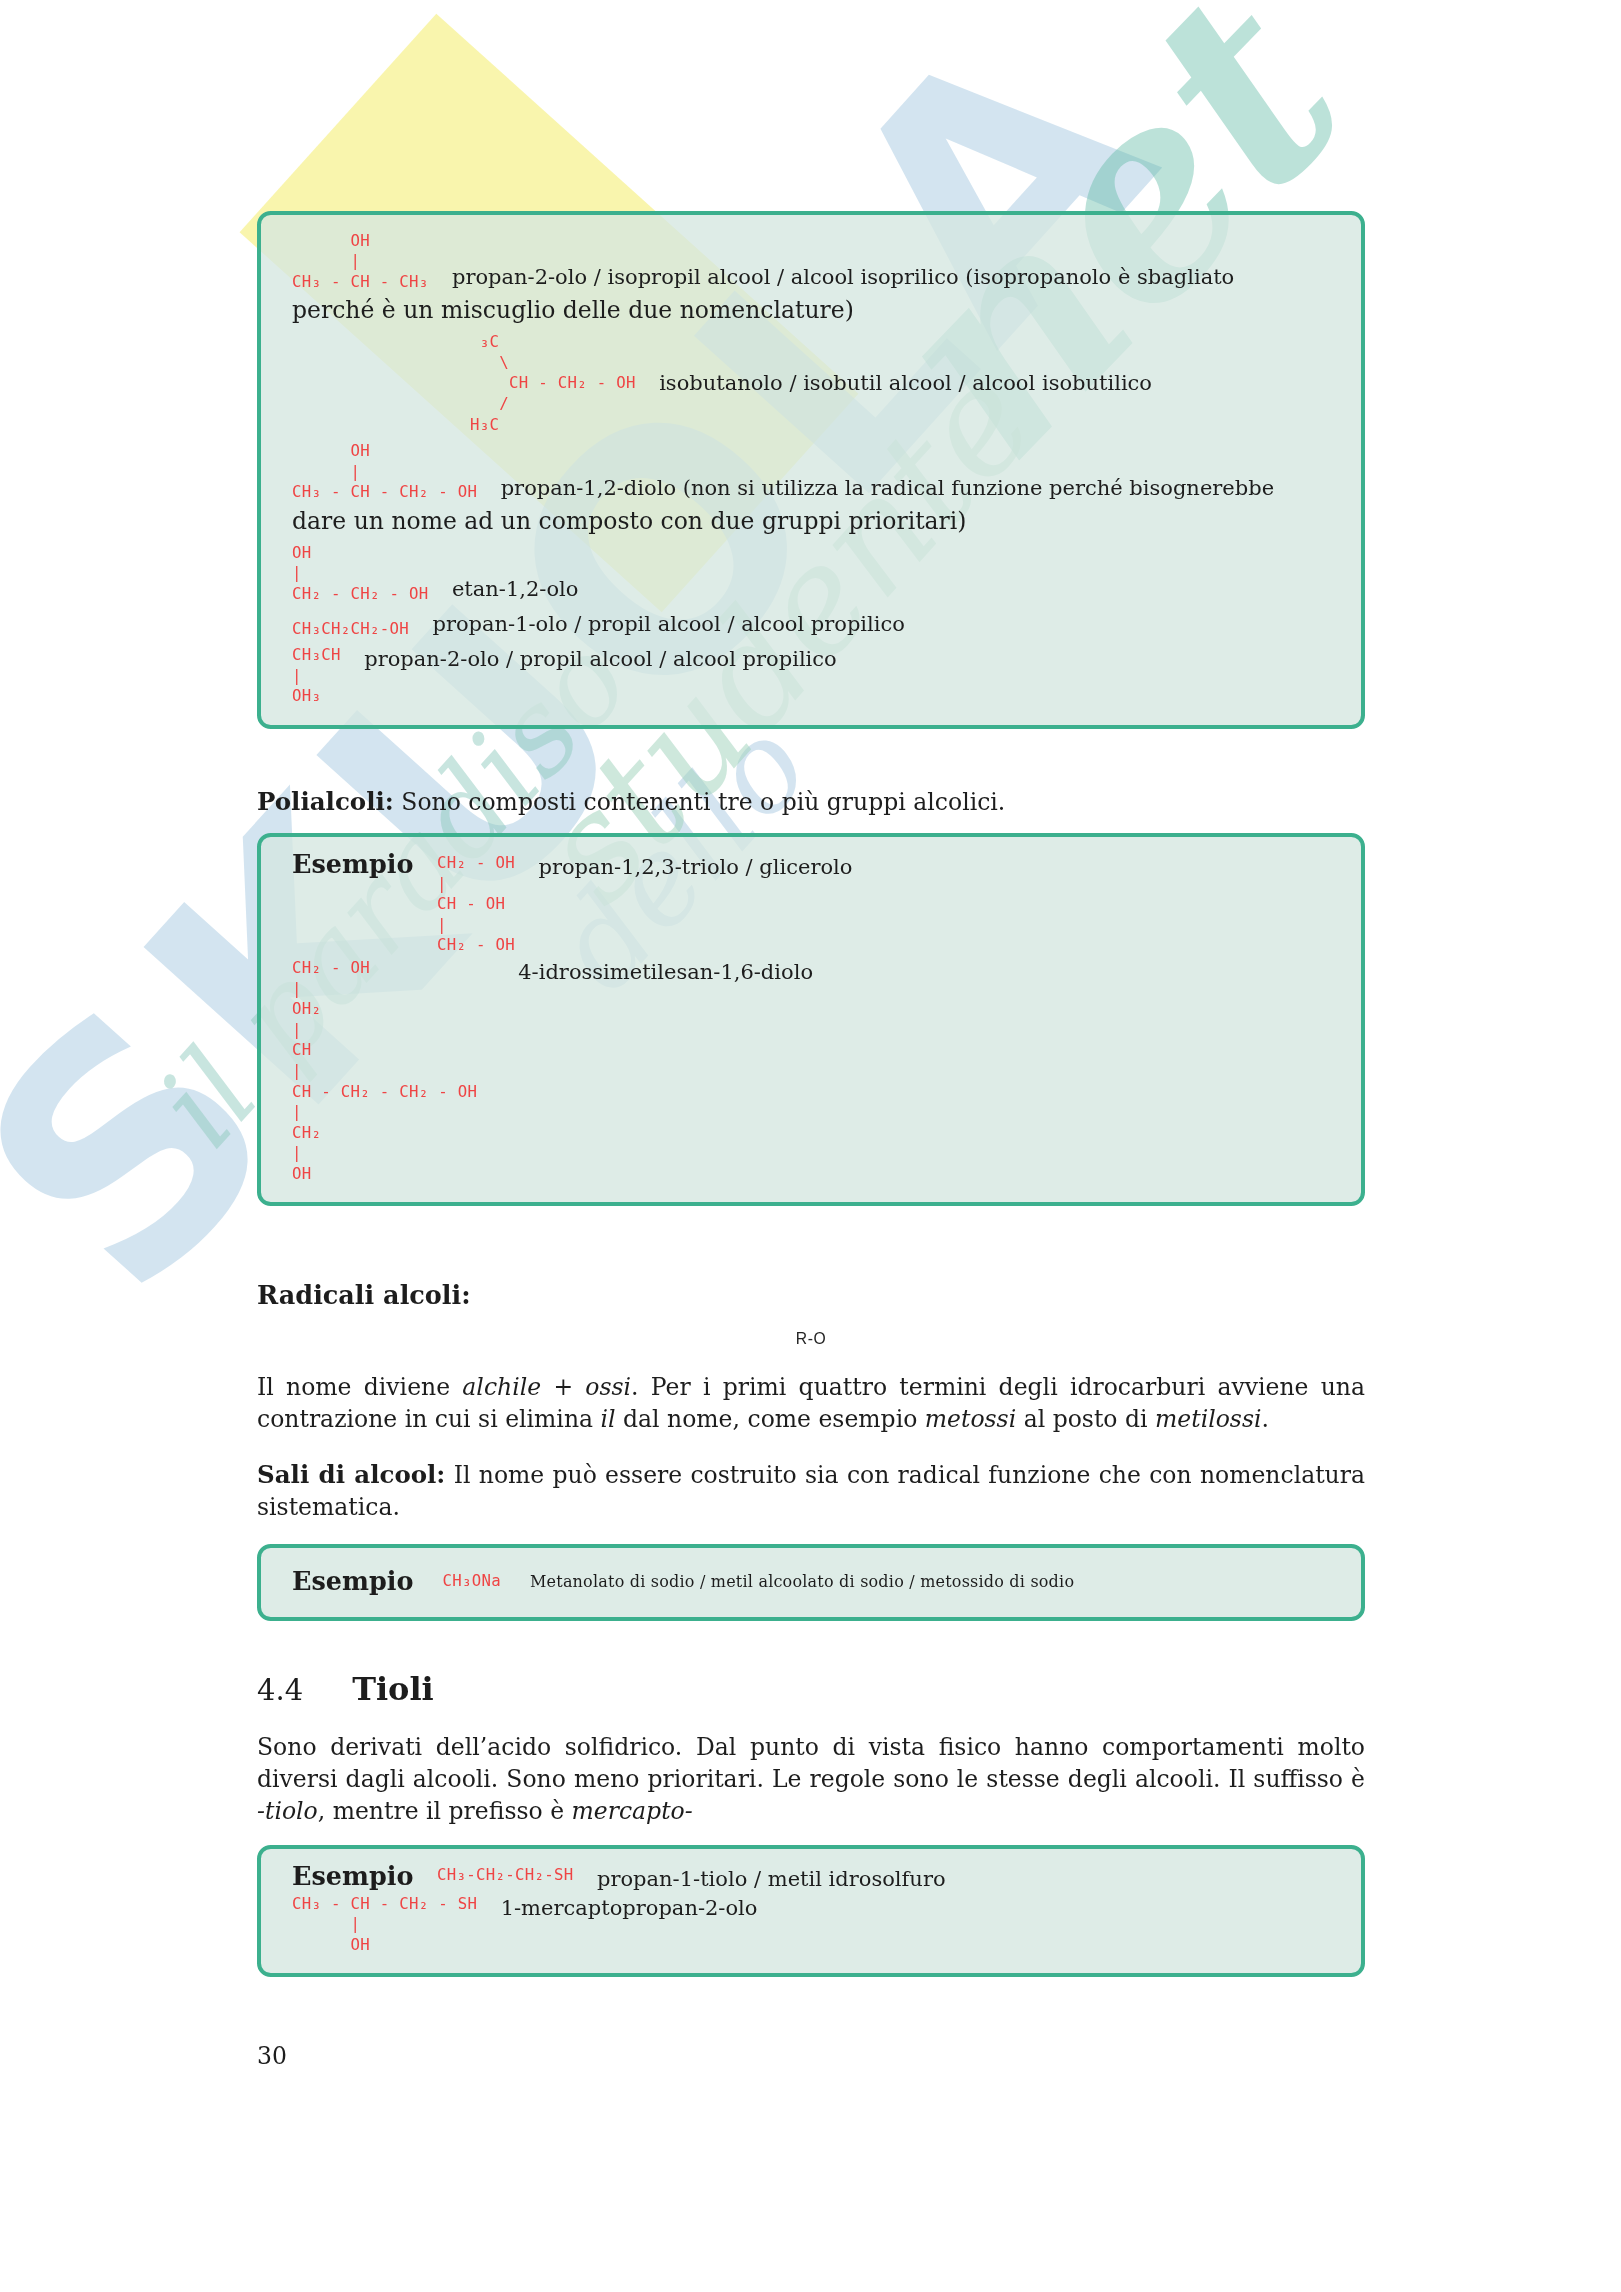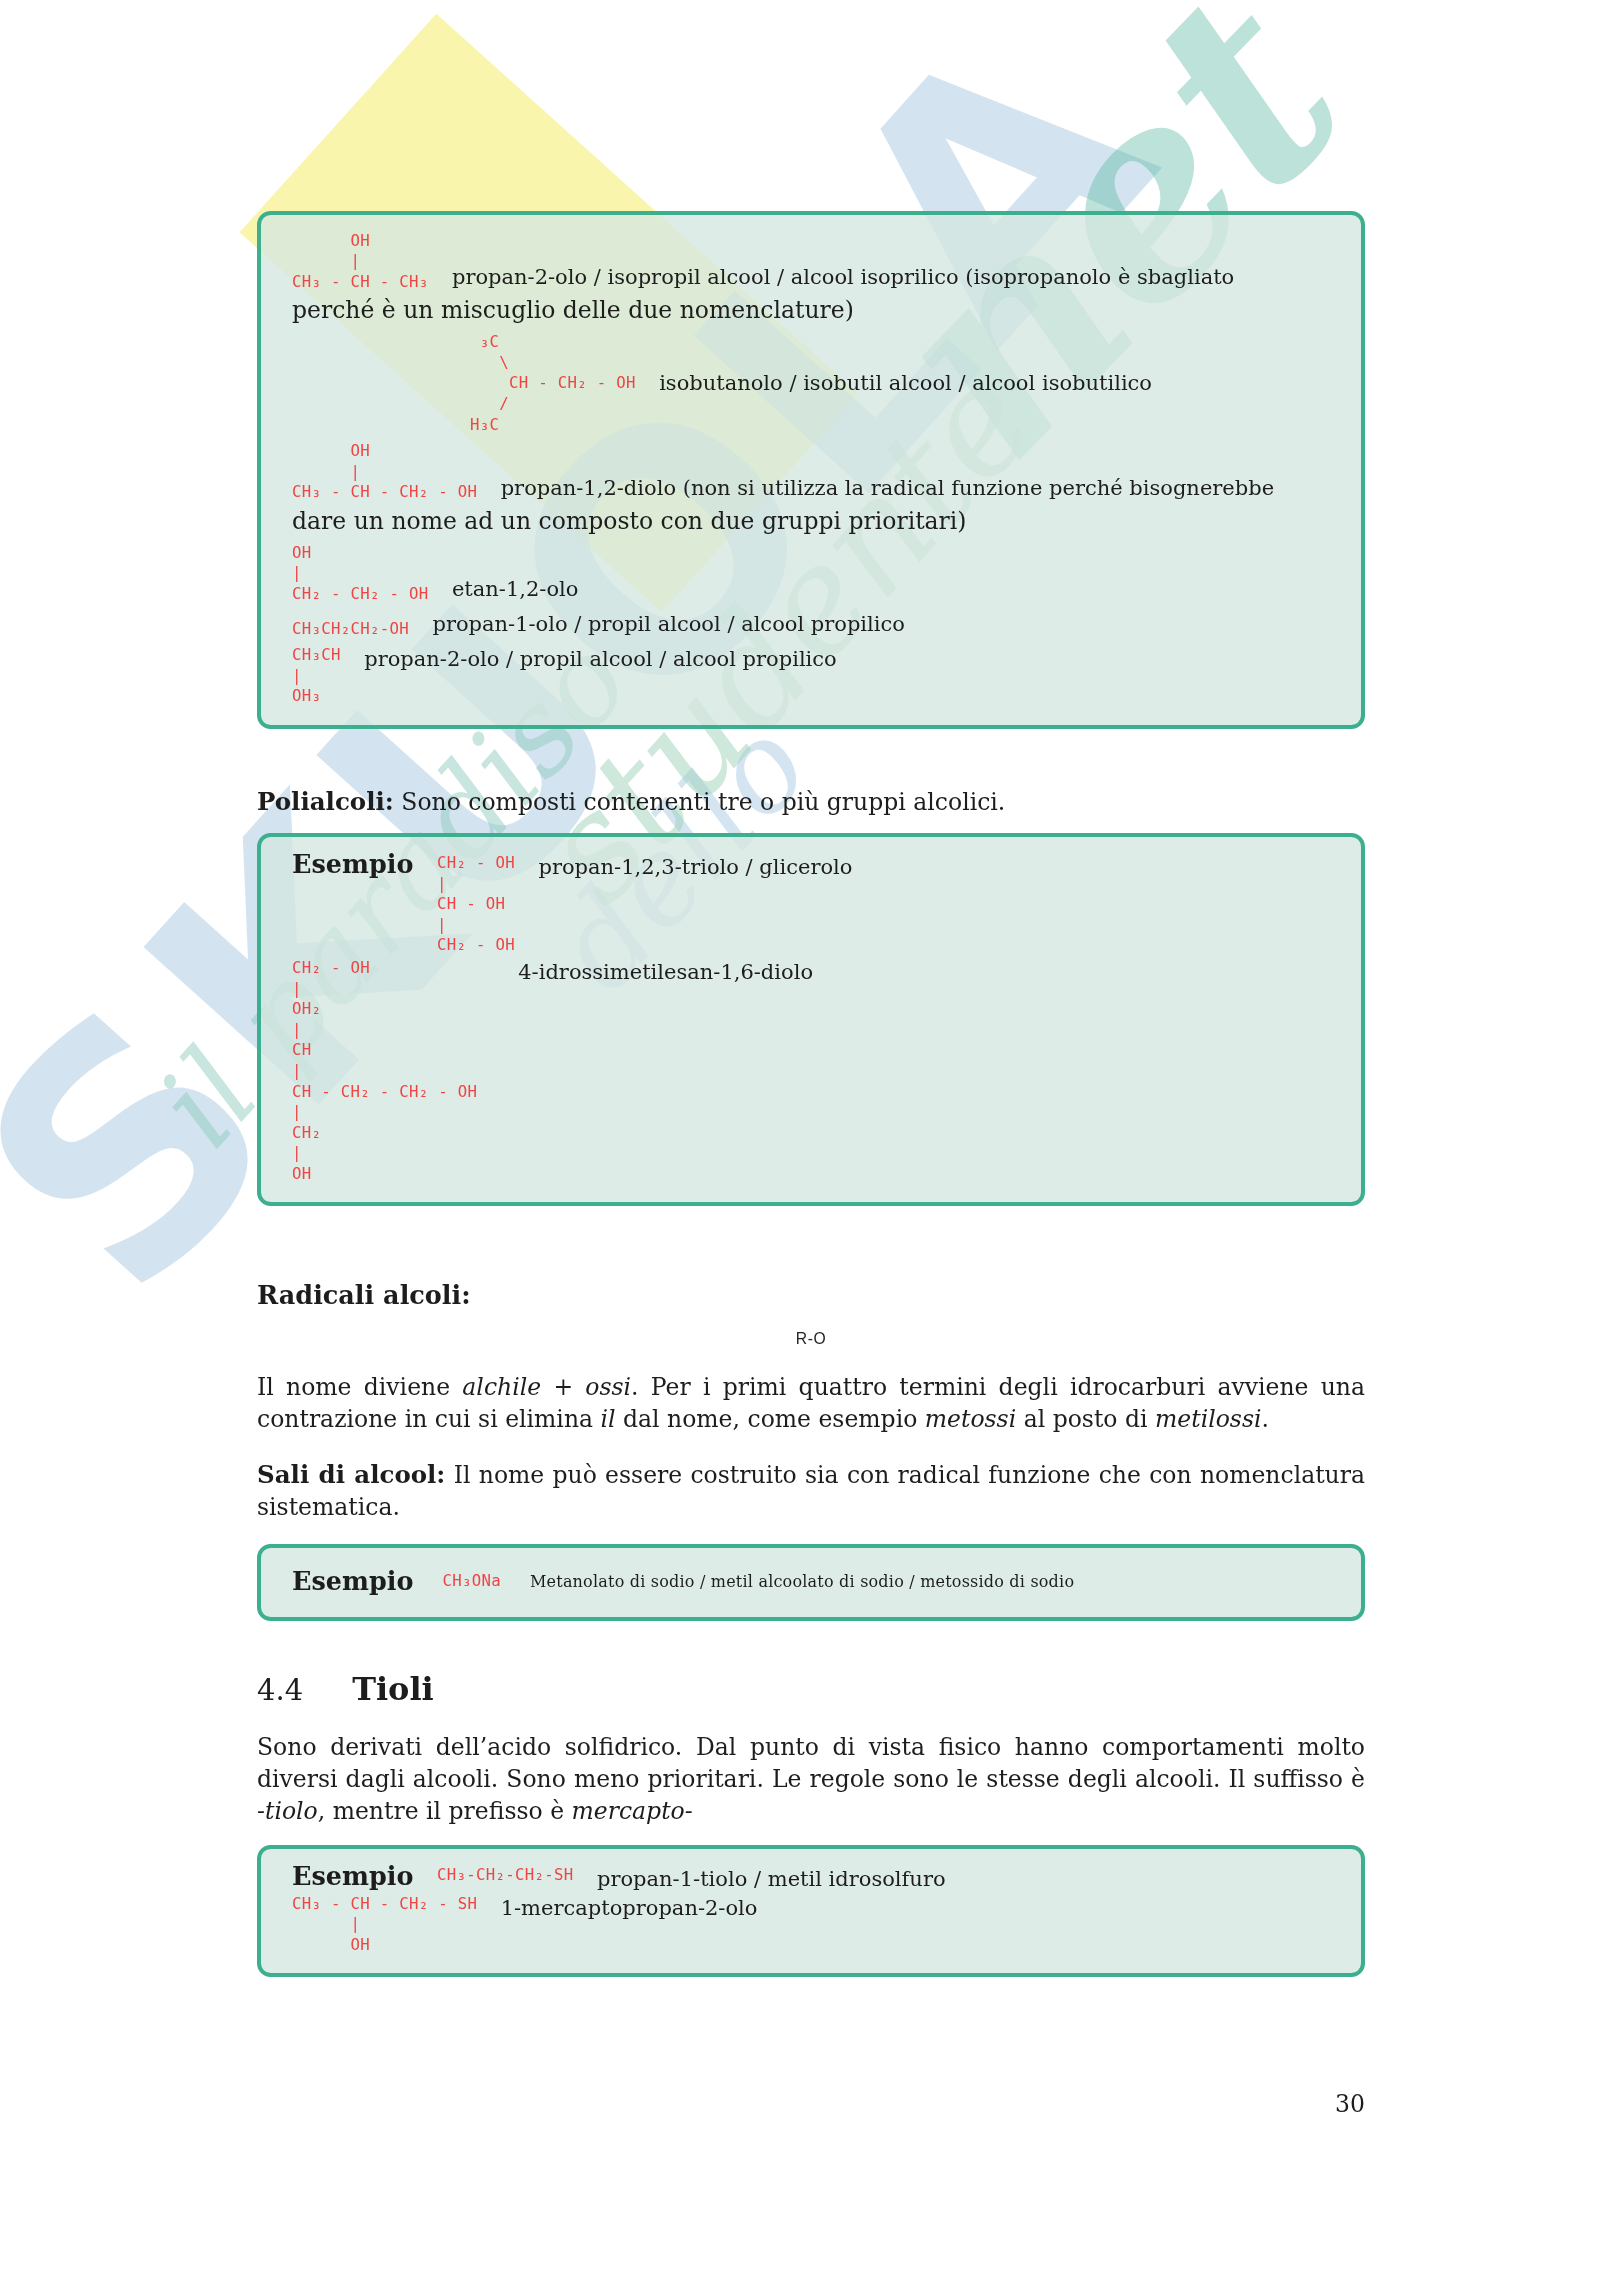--- a/index.html
+++ b/index.html
@@ -73,21 +73,21 @@
   }
   .para{margin-top:23.5px;font-size:23.5px;line-height:32px;text-align:justify;}
   .it{font-style:italic;}
   .box3{margin-top:21.6px;}
   .box3 .row{align-items:center;gap:29px;padding:5.9px 0;}
   .small-names{font-size:16px;letter-spacing:0.2px;white-space:nowrap;}
   .sec{margin-top:49px;display:flex;gap:49px;align-items:baseline;}
   .sec-num{font-size:29px;}
   .sec-title{font-size:32px;font-weight:bold;}
   .box4{margin-top:17.6px;}
-  .pageno{margin-top:113px;text-align:right;font-size:23.5px;}
+  .pageno{margin-top:65px;text-align:left;font-size:23.5px;}
 </style>
 </head>
 <body>
 
 <div class="page">
 
   <div class="wm wm-yellow"></div>
   <div class="wm wm-skuola">SKUOLA</div>
   <div class="wm wm-net">net</div>
   <div class="wm wm-script1">il paradiso</div>

